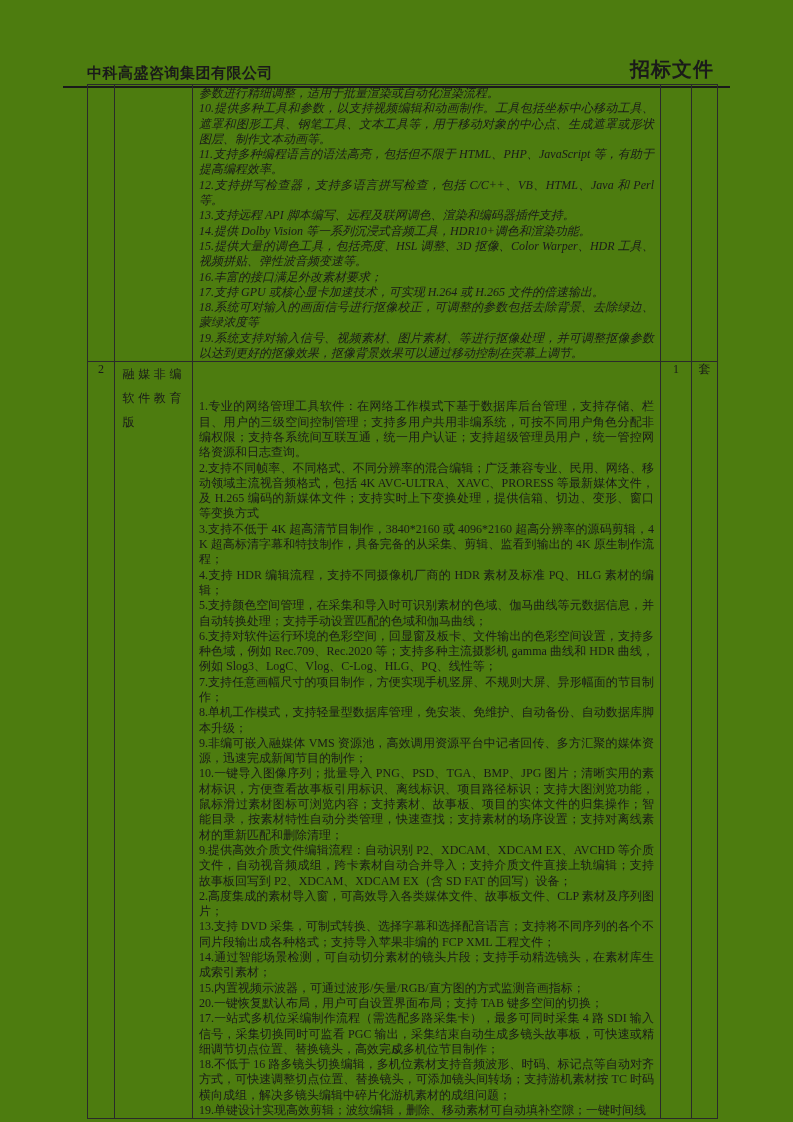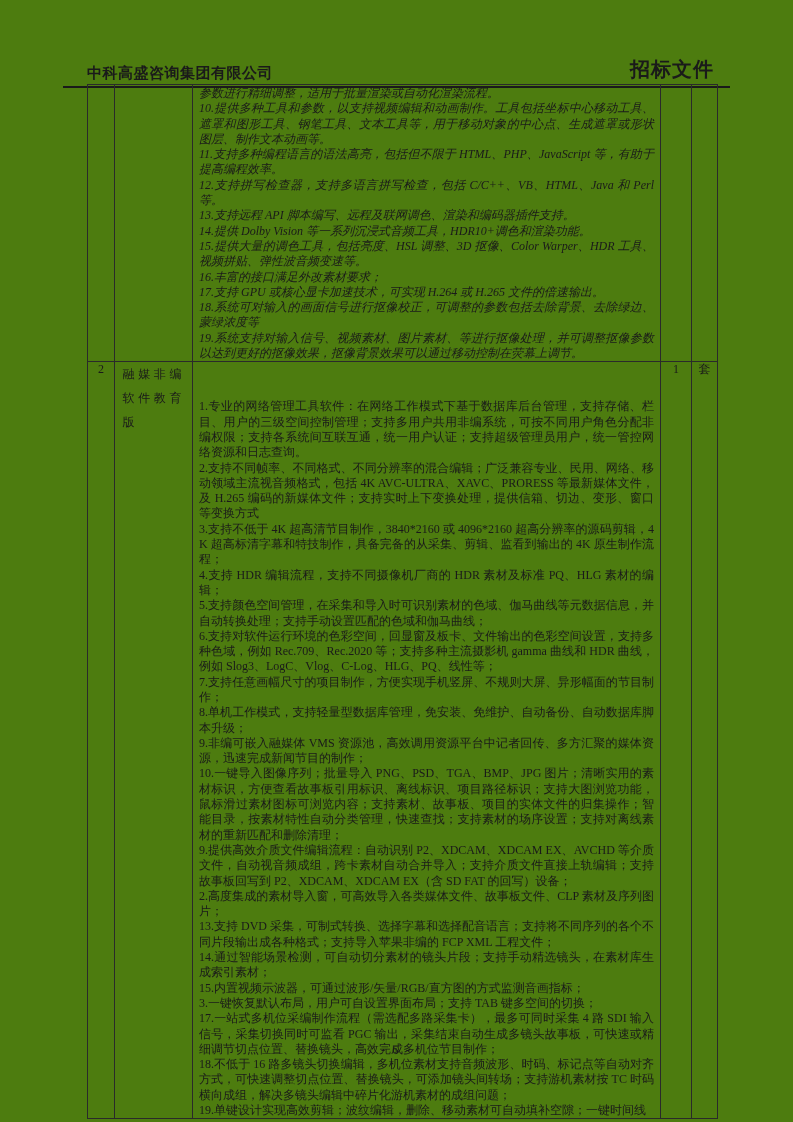--- a/index.html
+++ b/index.html
@@ -135,21 +135,21 @@
               <p>6.支持对软件运行环境的色彩空间，回显窗及板卡、文件输出的色彩空间设置，支持多种色域，例如 Rec.709、Rec.2020 等；支持多种主流摄影机 gamma 曲线和 HDR 曲线，例如 Slog3、LogC、Vlog、C-Log、HLG、PQ、线性等；</p>
               <p>7.支持任意画幅尺寸的项目制作，方便实现手机竖屏、不规则大屏、异形幅面的节目制作；</p>
               <p>8.单机工作模式，支持轻量型数据库管理，免安装、免维护、自动备份、自动数据库脚本升级；</p>
               <p>9.非编可嵌入融媒体 VMS 资源池，高效调用资源平台中记者回传、多方汇聚的媒体资源，迅速完成新闻节目的制作；</p>
               <p>10.一键导入图像序列；批量导入 PNG、PSD、TGA、BMP、JPG 图片；清晰实用的素材标识，方便查看故事板引用标识、离线标识、项目路径标识；支持大图浏览功能，鼠标滑过素材图标可浏览内容；支持素材、故事板、项目的实体文件的归集操作；智能目录，按素材特性自动分类管理，快速查找；支持素材的场序设置；支持对离线素材的重新匹配和删除清理；</p>
               <p>9.提供高效介质文件编辑流程：自动识别 P2、XDCAM、XDCAM EX、AVCHD 等介质文件，自动视音频成组，跨卡素材自动合并导入；支持介质文件直接上轨编辑；支持故事板回写到 P2、XDCAM、XDCAM EX（含 SD FAT 的回写）设备；</p>
               <p>2.高度集成的素材导入窗，可高效导入各类媒体文件、故事板文件、CLP 素材及序列图片；</p>
               <p>13.支持 DVD 采集，可制式转换、选择字幕和选择配音语言；支持将不同序列的各个不同片段输出成各种格式；支持导入苹果非编的 FCP XML 工程文件；</p>
               <p>14.通过智能场景检测，可自动切分素材的镜头片段；支持手动精选镜头，在素材库生成索引素材；</p>
               <p>15.内置视频示波器，可通过波形/矢量/RGB/直方图的方式监测音画指标；</p>
-              <p>3.一键恢复默认布局，用户可自设置界面布局；支持 TAB 键多空间的切换；</p>
+              <p>20.一键恢复默认布局，用户可自设置界面布局；支持 TAB 键多空间的切换；</p>
               <p>17.一站式多机位采编制作流程（需选配多路采集卡），最多可同时采集 4 路 SDI 输入信号，采集切换同时可监看 PGC 输出，采集结束自动生成多镜头故事板，可快速或精细调节切点位置、替换镜头，高效完成多机位节目制作；</p>
               <p>18.不低于 16 路多镜头切换编辑，多机位素材支持音频波形、时码、标记点等自动对齐方式，可快速调整切点位置、替换镜头，可添加镜头间转场；支持游机素材按 TC 时码横向成组，解决多镜头编辑中碎片化游机素材的成组问题；</p>
               <p>19.单键设计实现高效剪辑；波纹编辑，删除、移动素材可自动填补空隙；一键时间线</p>
             </div>
         </td>
         <td class="col-qty">1</td>
         <td class="col-unit">套</td>
       </tr>
     </tbody>
   </table>

